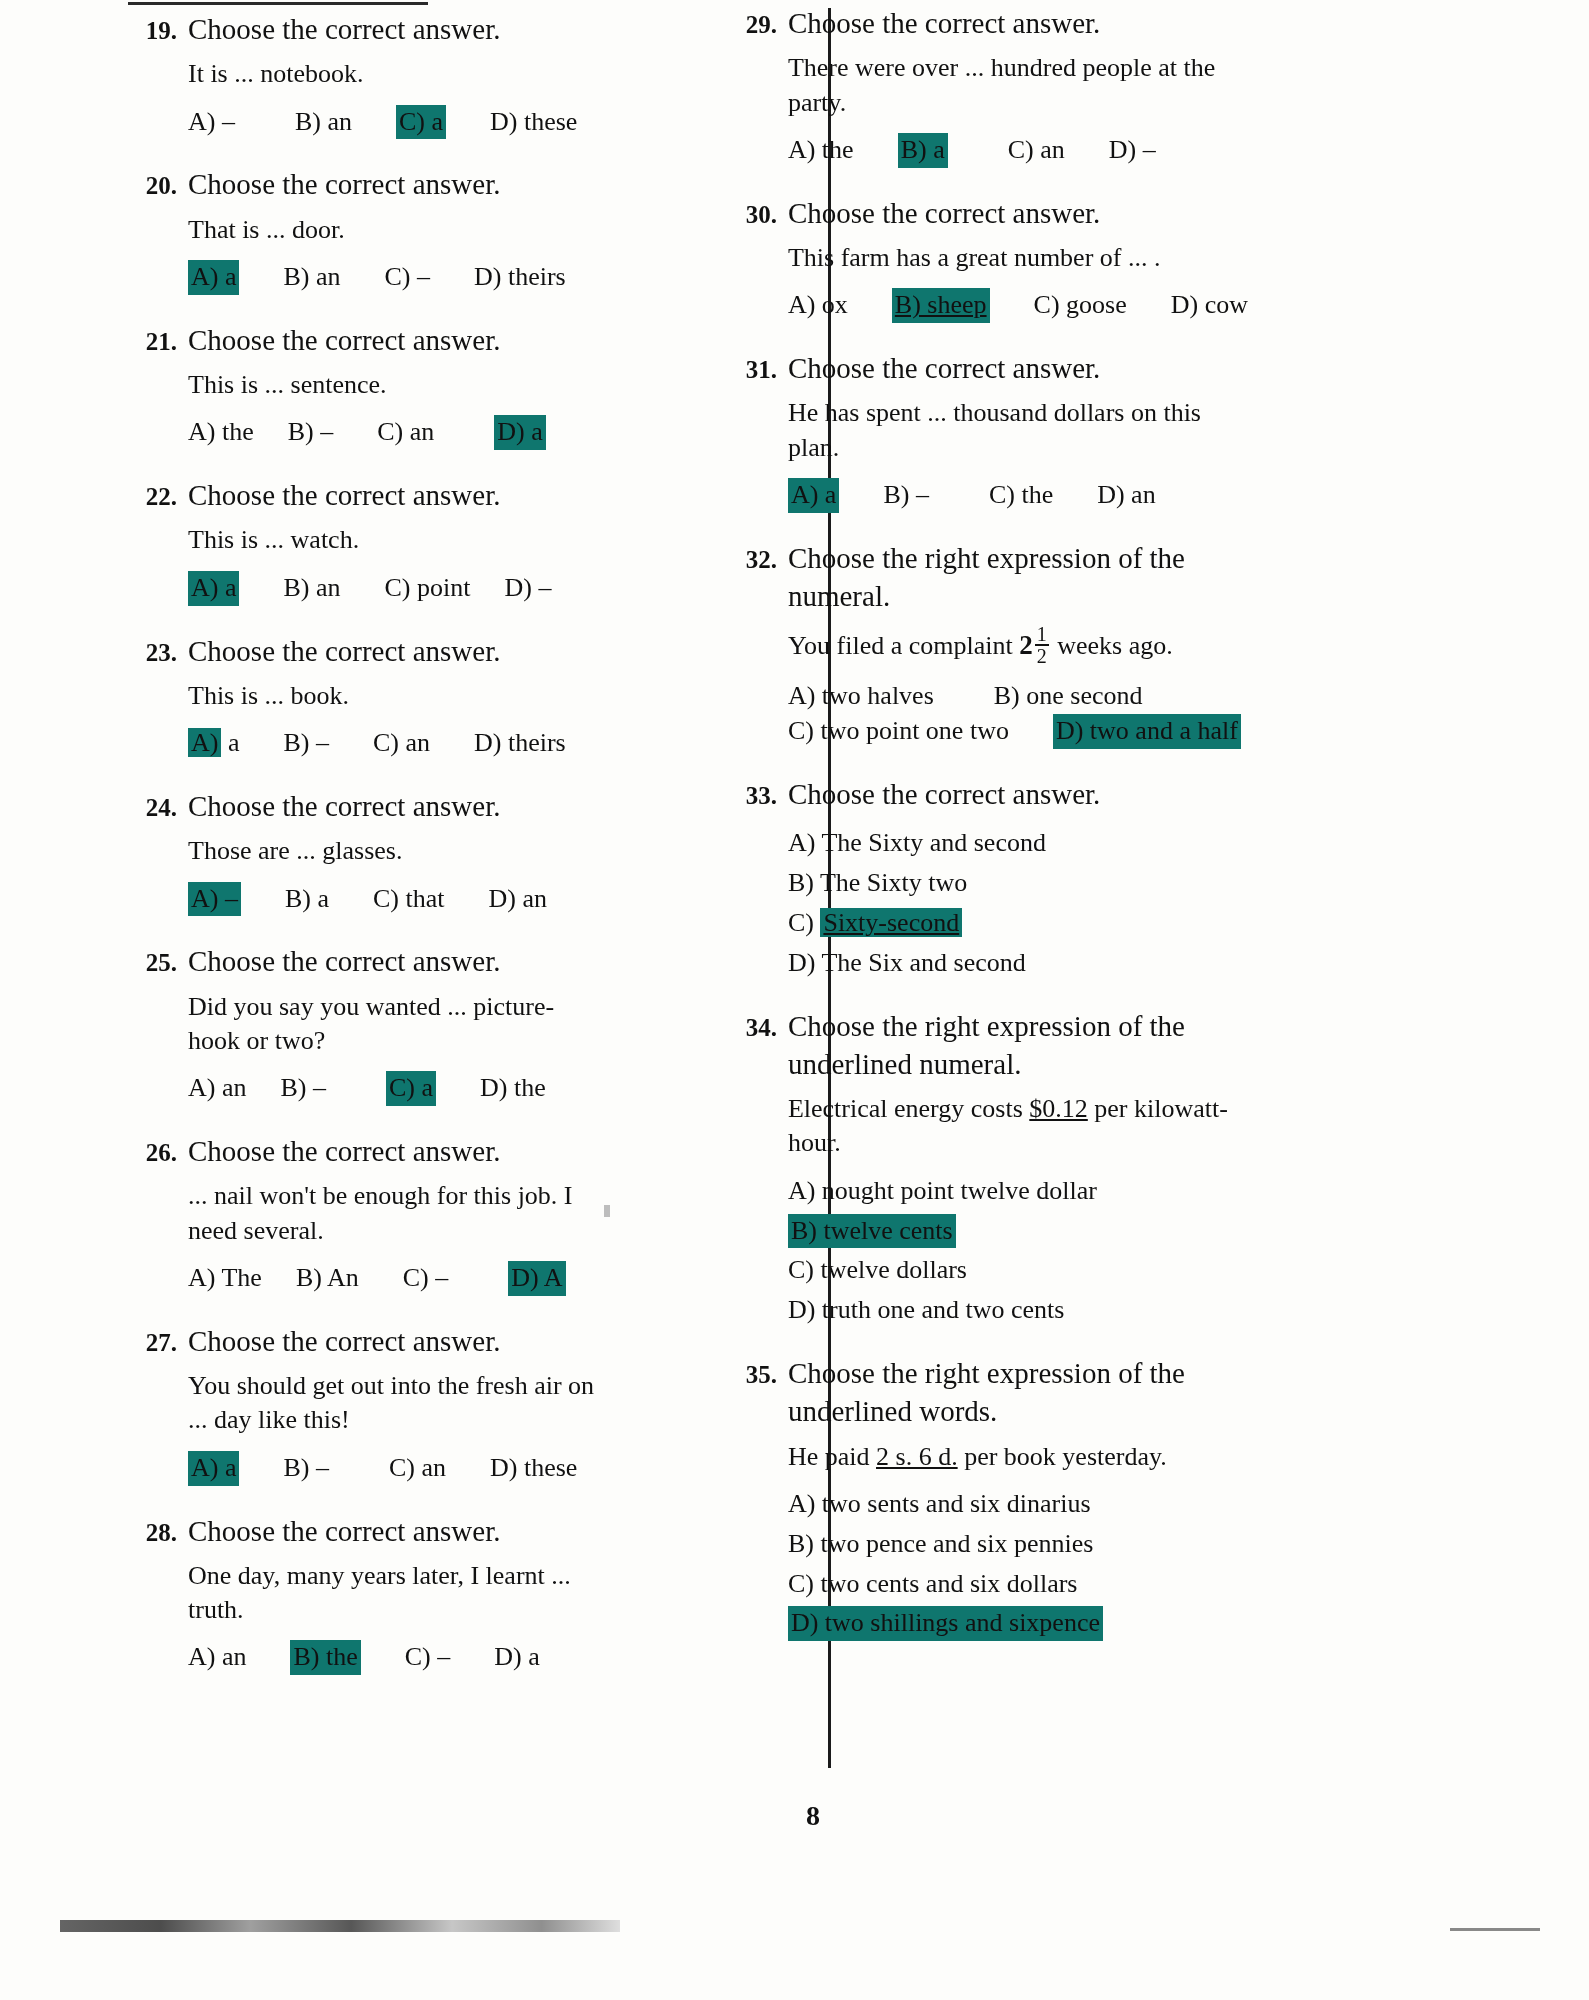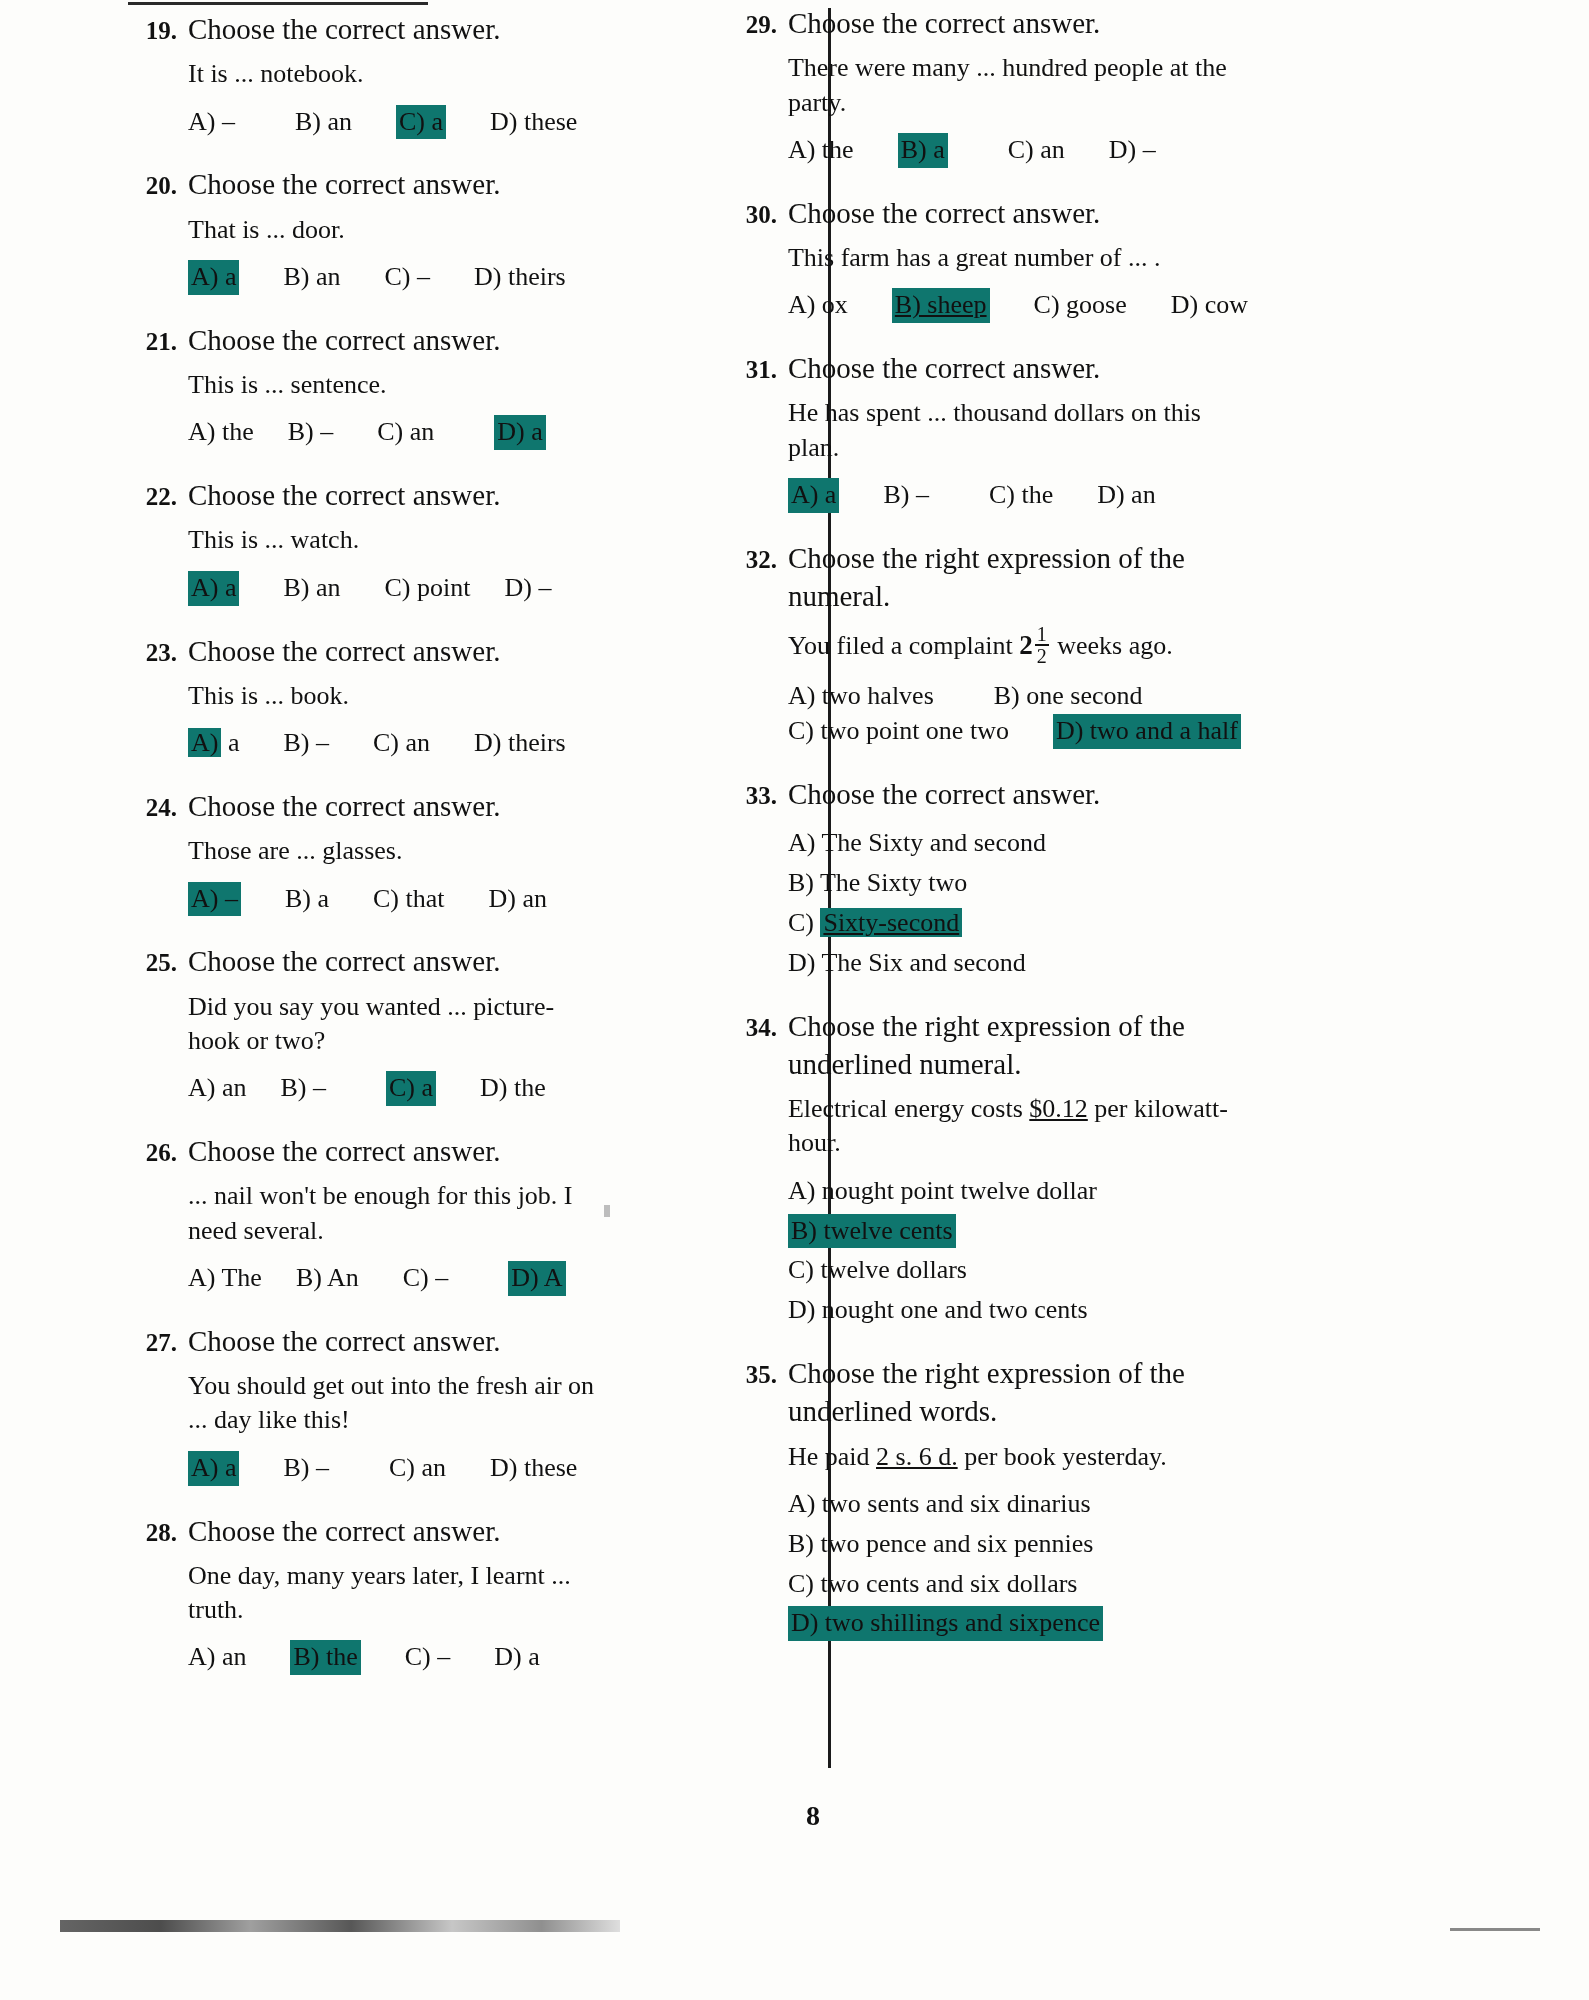--- a/index.html
+++ b/index.html
@@ -395,21 +395,21 @@
 
     </div>
 
     <div class="col col-right">
 
       <div class="q">
         <div class="q-head">
           <div class="q-num">29.</div>
           <div class="q-body">
             <div class="q-prompt">Choose the correct answer.</div>
-            <div class="q-stem">There were many ... hundred people at the party.</div>
+            <div class="q-stem">There were over ... hundred people at the party.</div>
           </div>
         </div>
         <div class="opts">
           <div class="opts-row">
             <span class="opt">A) the</span>
               <span class="sp-2"></span>
               <span class="opt hl">B) a</span>
               <span class="sp-3"></span>
               <span class="opt">C) an</span>
               <span class="sp-2"></span>
@@ -506,21 +506,21 @@
             <div class="q-prompt">Choose the right expression of the underlined numeral.</div>
             <div class="q-stem">
               <span>Electrical energy costs </span><span class="strike-under">$0.12</span><span> per kilowatt-hour.</span>
             </div>
           </div>
         </div>
         <div class="opts opts-stack">
           <div class="opts-row"><span class="opt">A) nought point twelve dollar</span></div>
           <div class="opts-row"><span class="opt hl">B) twelve cents</span></div>
           <div class="opts-row"><span class="opt">C) twelve dollars</span></div>
-          <div class="opts-row"><span class="opt">D) nought one and two cents</span></div>
+          <div class="opts-row"><span class="opt">D) truth one and two cents</span></div>
         </div>
       </div>
 
       <div class="q">
         <div class="q-head">
           <div class="q-num">35.</div>
           <div class="q-body">
             <div class="q-prompt">Choose the right expression of the underlined words.</div>
             <div class="q-stem">
               <span>He paid </span><span class="strike-under">2 s. 6 d.</span><span> per book yesterday.</span>

